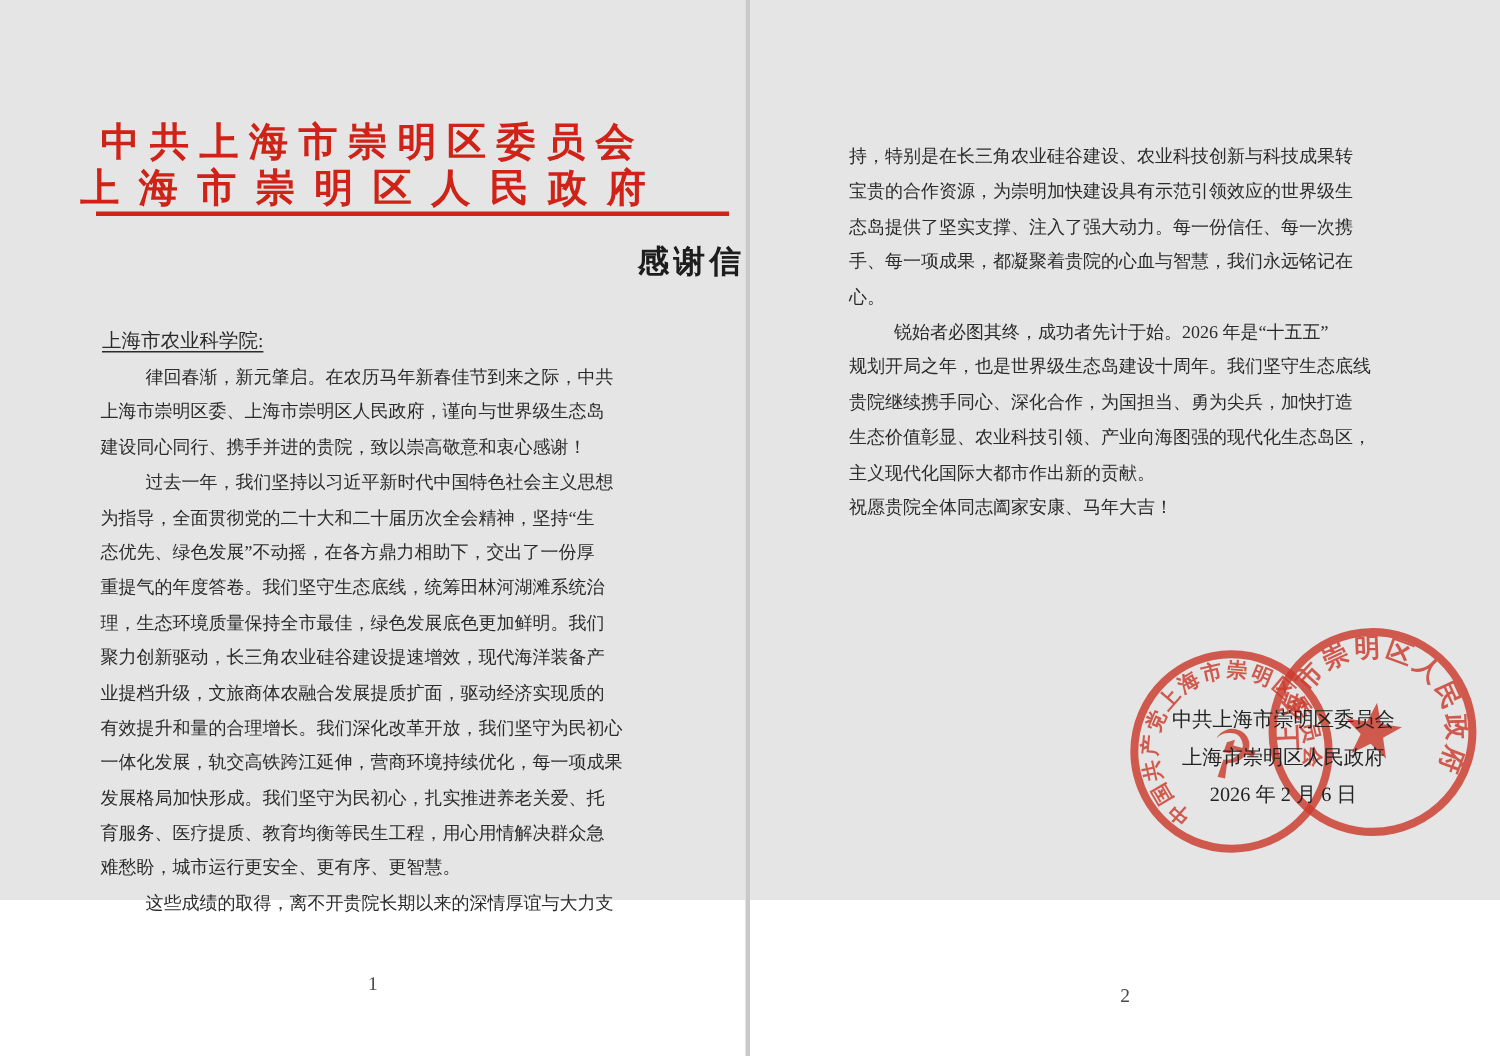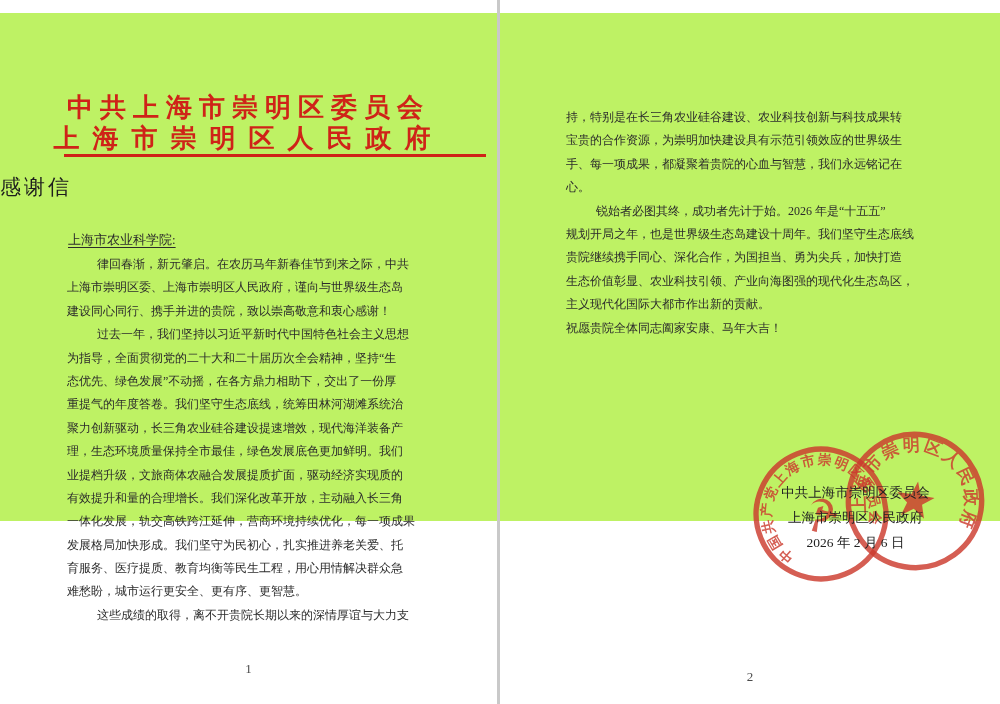--- a/index.html
+++ b/index.html
@@ -1,30 +1,30 @@
 <!DOCTYPE html>
 <html><head>
 <meta charset="utf-8">
 <style>
   * { margin:0; padding:0; box-sizing:border-box; }
   body { background:#fff; font-family:"Liberation Serif","DejaVu Serif",serif; }
   .canvas { position:relative; width:1000px; height:704px; background:#ffffff; overflow:hidden; }
-  .page { position:absolute; top:13px; height:508px; background:#bef264; }
+  .page { position:absolute; top:0; height:600px; background:#e5e5e5; }
   .page-left  { left:0;   width:497px; }
   .page-right { left:500px; width:500px; }
   .divider { position:absolute; left:497px; top:0; width:3px; height:704px; background:#c9c9c9; }
 
   
   .letterhead { position:absolute; left:0; top:79px; width:100%; text-align:center;
                 color:#cf2318; font-weight:bold; }
   .letterhead .l1 { font-size:26px; line-height:31px; letter-spacing:7px; white-space:nowrap; }
   .letterhead .l2 { font-size:26px; line-height:31px; letter-spacing:13px; white-space:nowrap; }
   .red-rule { position:absolute; left:64px; top:141px; width:422px; height:3px; background:#cf2318; }
-  .doc-title { position:absolute; left:0; top:160px; width:100%; text-align:left;
-               font-size:21px; font-weight:normal; letter-spacing:3px; color:#1d1d1d; }
+  .doc-title { position:absolute; left:0; top:160px; width:100%; text-align:right;
+               font-size:21px; font-weight:bold; letter-spacing:3px; color:#1d1d1d; }
   .salutation { position:absolute; left:68px; top:218px; font-size:13px; color:#2b2b2b;
                 text-decoration:underline; text-underline-offset:3px; }
 
   
   .body-block { position:absolute; width:405px; color:#2b2b2b; }
   .p1-body { left:67px; top:240px; }
   .p2-body { left:66px; top:93px; }
   .bline { height:23.4px; line-height:23.4px; font-size:12px; white-space:nowrap; }
   .bline.indent { padding-left:30px; }
 
@@ -56,40 +56,41 @@
     <div class="salutation">上海市农业科学院:</div>
 
     <div class="body-block p1-body">
       <div class="bline indent">律回春渐，新元肇启。在农历马年新春佳节到来之际，中共</div>
       <div class="bline">上海市崇明区委、上海市崇明区人民政府，谨向与世界级生态岛</div>
       <div class="bline">建设同心同行、携手并进的贵院，致以崇高敬意和衷心感谢！</div>
       <div class="bline indent">过去一年，我们坚持以习近平新时代中国特色社会主义思想</div>
       <div class="bline">为指导，全面贯彻党的二十大和二十届历次全会精神，坚持“生</div>
       <div class="bline">态优先、绿色发展”不动摇，在各方鼎力相助下，交出了一份厚</div>
       <div class="bline">重提气的年度答卷。我们坚守生态底线，统筹田林河湖滩系统治</div>
+      <div class="bline">理，生态环境质量保持全市最佳，绿色发展底色更加鲜明。我们</div>
       <div class="bline">聚力创新驱动，长三角农业硅谷建设提速增效，现代海洋装备产</div>
-      <div class="bline">理，生态环境质量保持全市最佳，绿色发展底色更加鲜明。我们</div>
       <div class="bline">业提档升级，文旅商体农融合发展提质扩面，驱动经济实现质的</div>
-      <div class="bline">有效提升和量的合理增长。我们深化改革开放，主动融入长三角</div>
+      <div class="bline">有效提升和量的合理增长。我们深化改革开放，我们坚守为民初心</div>
       <div class="bline">一体化发展，轨交高铁跨江延伸，营商环境持续优化，每一项成果</div>
       <div class="bline">发展格局加快形成。我们坚守为民初心，扎实推进养老关爱、托</div>
       <div class="bline">育服务、医疗提质、教育均衡等民生工程，用心用情解决群众急</div>
       <div class="bline">难愁盼，城市运行更安全、更有序、更智慧。</div>
       <div class="bline indent">这些成绩的取得，离不开贵院长期以来的深情厚谊与大力支</div>
     </div>
 
     <div class="pageno p1-no">1</div>
   </div>
 
   <div class="divider"></div>
 
   <div class="page page-right">
     <div class="body-block p2-body">
       <div class="bline">持，特别是在长三角农业硅谷建设、农业科技创新与科技成果转</div>
       <div class="bline">宝贵的合作资源，为崇明加快建设具有示范引领效应的世界级生</div>
+      <div class="bline">态岛提供了坚实支撑、注入了强大动力。每一份信任、每一次携</div>
       <div class="bline">手、每一项成果，都凝聚着贵院的心血与智慧，我们永远铭记在</div>
       <div class="bline">心。</div>
       <div class="bline indent">锐始者必图其终，成功者先计于始。2026 年是“十五五”</div>
       <div class="bline">规划开局之年，也是世界级生态岛建设十周年。我们坚守生态底线</div>
       <div class="bline">贵院继续携手同心、深化合作，为国担当、勇为尖兵，加快打造</div>
       <div class="bline">生态价值彰显、农业科技引领、产业向海图强的现代化生态岛区，</div>
       <div class="bline">主义现代化国际大都市作出新的贡献。</div>
       <div class="bline">祝愿贵院全体同志阖家安康、马年大吉！</div>
     </div>
 

